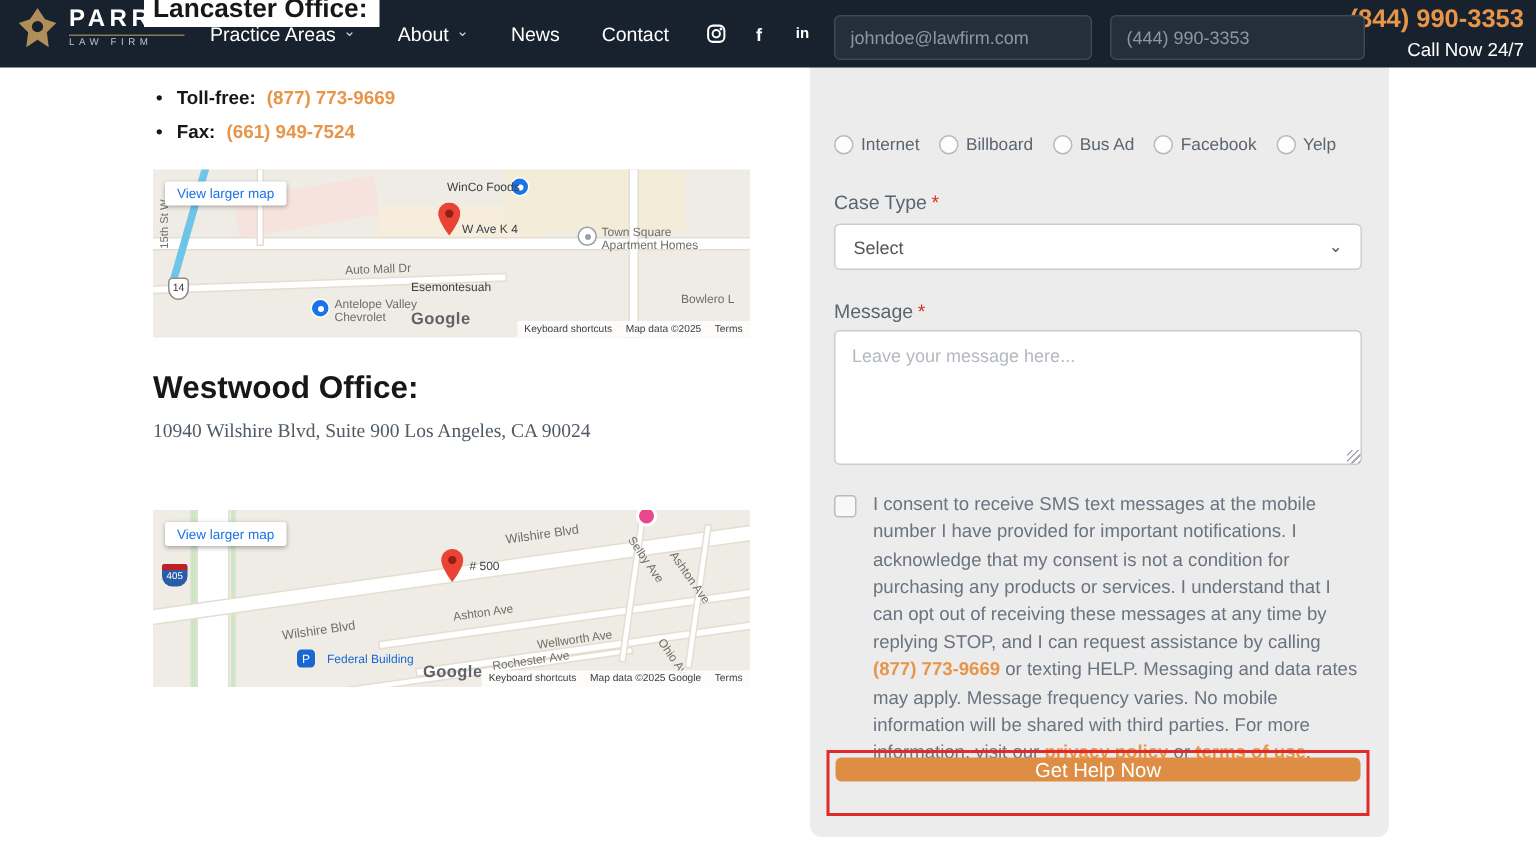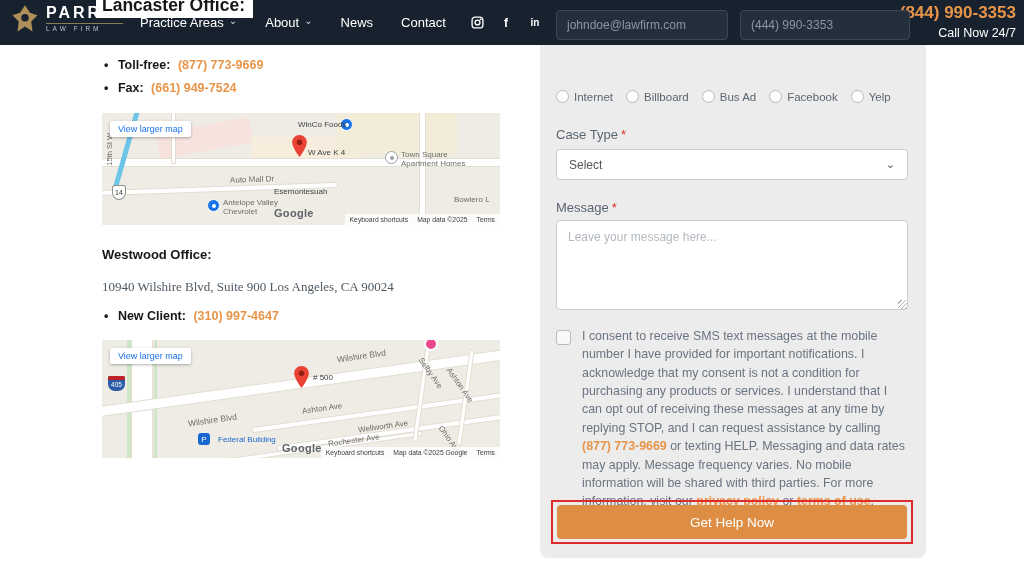--- a/index.html
+++ b/index.html
@@ -28,21 +28,21 @@
   .patch { position:absolute; background:#fff; z-index:45; }
   .lancaster-heading { left:96px; top:-6px; padding:1px 8px 2px 6px; font-size:17.5px; font-weight:bold; color:#171717; white-space:nowrap; }
   .lancaster-address { left:98px; top:26px; padding:1px 6px 2px 4px; font-size:13px; color:#4f5a64; white-space:nowrap; }
 
   
   .contact-list { position:absolute; left:104px; top:58px; list-style:none; }
   .contact-list li { font-size:12.5px; margin-bottom:9px; color:#171717; }
   .bullet { font-weight:bold; margin-right:6px; }
   .c-label { font-weight:bold; color:#171717; margin-right:4px; }
   .c-value { font-weight:bold; color:#e8954a; }
-  .office-heading { position:absolute; left:102px; font-size:13px; font-weight:bold; color:#171717; }
+  .office-heading { position:absolute; left:102px; font-size:21px; font-weight:bold; color:#171717; }
   .office-address { position:absolute; left:102px; font-size:13px; color:#4f5a64;font-family:Liberation Serif, serif; }
 
   
   .map { position:absolute; left:102px; width:398px; overflow:hidden; background:#eeece4; cursor:grab; }
   .map1 { top:113px; height:112px; }
   .map2 { top:340px; height:118px; }
   .m-patch { position:absolute; }
   .road { position:absolute; background:#fff; box-shadow:0 0 0 1px #e3ded2; }
   .mlabel { position:absolute; font-size:8px; color:#6e6e68; white-space:nowrap; line-height:1.15; }
   .mlabel.dark { color:#3c4043; }
@@ -76,21 +76,21 @@
   .f-select .chev-d { font-size:11px; color:#555; }
   .f-textarea { position:absolute; left:556px; top:220px; width:352px; height:90px; background:#fff; border:1px solid #c9cdd2; border-radius:4px; font-size:12px; color:#555; padding:9px 11px; resize:none; z-index:10; font-family:"Liberation Sans", sans-serif; }
   .f-textarea::placeholder { color:#b3b9bf; }
   .resize-notch { position:absolute; left:898px; top:300px; width:9px; height:9px; z-index:11;
     background:repeating-linear-gradient(135deg, transparent 0 2px, #a9afb5 2px 3px); }
   .consent { position:absolute; left:556px; top:327px; width:352px; z-index:10; }
   .checkbox { position:absolute; left:0; top:3px; width:15px; height:15px; border:1.5px solid #b6bcc2; border-radius:3px; background:#f8f8f8; cursor:pointer; }
   .consent-text { margin-left:26px; font-size:12.4px; line-height:1.48; color:#6a7480; }
   .olink { color:#e8954a; font-weight:bold; cursor:pointer; }
   .highlight-ring { position:absolute; left:551px; top:500px; width:362px; height:44px; border:2px solid #e02b2b; z-index:30; }
-  .submit-btn { position:absolute; left:557px; top:505px; width:350px; height:34px; background:#dd8e44; border:none; border-radius:4px; color:#fff; font-size:13.5px; cursor:pointer; z-index:31; font-family:"Liberation Sans", sans-serif; }
+  .submit-btn { position:absolute; left:557px; top:505px; width:350px; height:16px; background:#dd8e44; border:none; border-radius:4px; color:#fff; font-size:13.5px; cursor:pointer; z-index:31; font-family:"Liberation Sans", sans-serif; }
 </style>
 </head>
 <body>
 
 <div class="page">
 
   <div class="site-header">
     <div class="logo">
       <svg class="logo-crest" viewBox="0 0 24 24">
         <path d="M12 1 L16 7 L22 9 L17 14 L18 22 L12 18 L6 22 L7 14 L2 9 L8 7 Z" fill="#b08e5a"></path>
@@ -203,27 +203,20 @@
     <span class="google-logo" style="left:172px; top:94px;">Google</span>
     <div class="attr-strip">
       <span>Keyboard shortcuts</span>
       <span>Map data ©2025</span>
       <span>Terms</span>
     </div>
   </div>
 
   <div class="office-heading" style="top:247px;">Westwood Office:</div>
   <div class="office-address" style="top:279px;">10940 Wilshire Blvd, Suite 900 Los Angeles, CA 90024</div>
-  <ul class="contact-list" style="top:309px;">
-    <li>
-      <span class="bullet">•</span>
-      <span class="c-label">New Client:</span>
-      <span class="c-value">(310) 997-4647</span>
-    </li>
-  </ul>
 
   <div class="map map2">
     <div class="road" style="left:30px; top:0; width:20px; height:118px;"></div>
     <div class="green-strip" style="left:25px; top:0; width:4px; height:118px;"></div>
     <div class="green-strip" style="left:52px; top:0; width:3px; height:118px;"></div>
     <div class="road" style="left:-10px; top:38px; width:430px; height:9px; transform:rotate(-8deg);"></div>
     <div class="road" style="left:150px; top:70px; width:260px; height:4px; transform:rotate(-8deg);"></div>
     <div class="road" style="left:175px; top:90px; width:235px; height:4px; transform:rotate(-8deg);"></div>
     <div class="road" style="left:120px; top:106px; width:200px; height:3px; transform:rotate(-8deg);"></div>
     <div class="road" style="left:318px; top:6px; width:3px; height:95px; transform:rotate(8deg);"></div>

